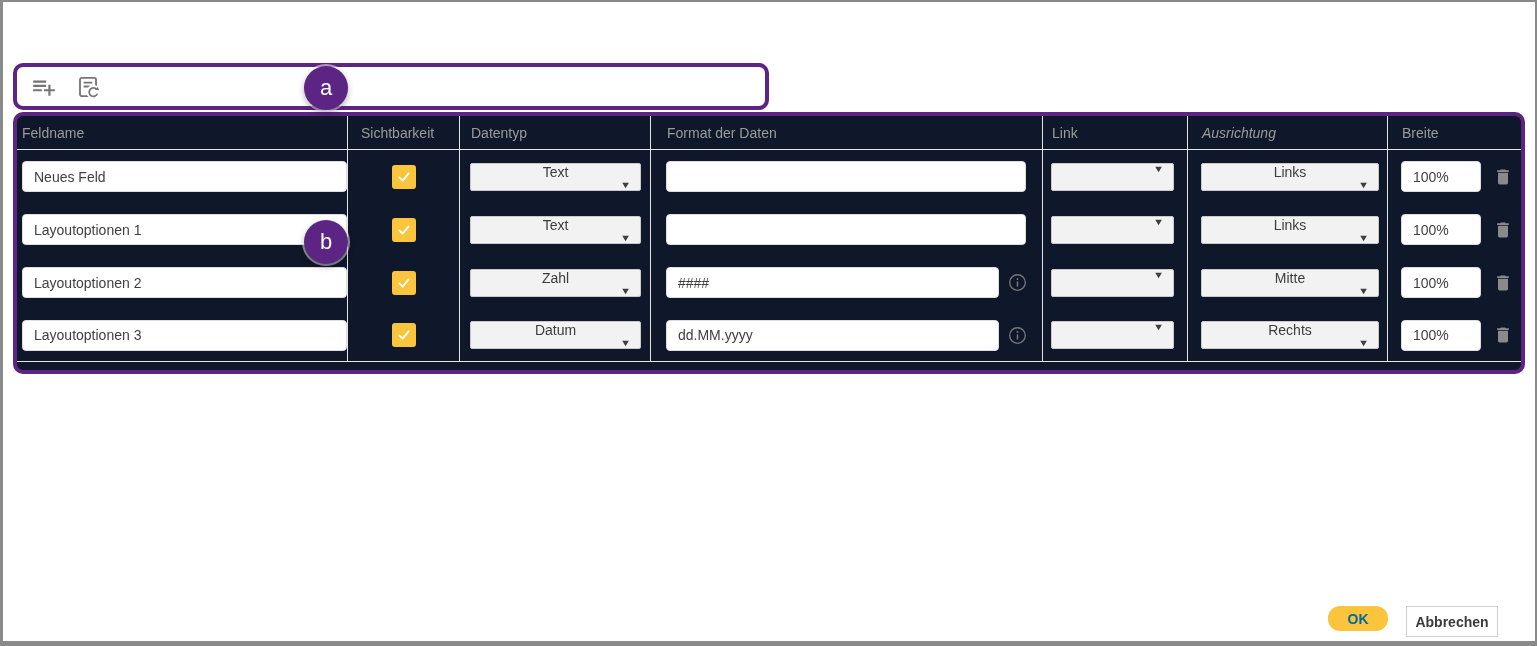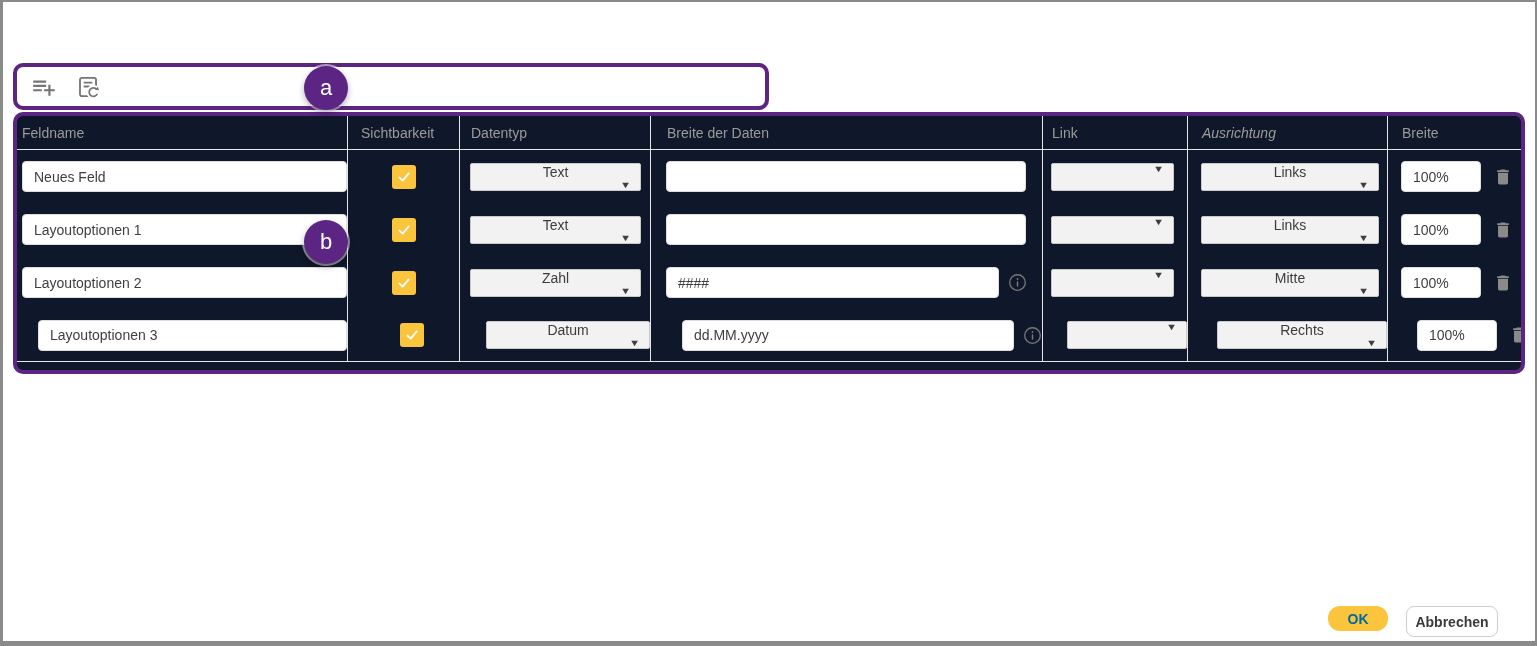--- a/index.html
+++ b/index.html
@@ -55,21 +55,21 @@
   .cell {
     border-right: 1px solid #e6e6e6;
     display: flex; align-items: center;
     overflow: hidden;
   }
   .cell.lastcol { border-right: none; }
   .hcell {
     border-bottom: 1px solid #e6e6e6;
     color: #9b9b9b; font-size: 14px;
   }
-  .r4 { border-bottom: 1px solid #e6e6e6; padding-left: 16px; }
+  .r4 { border-bottom: 1px solid #e6e6e6; }
   .ph-1 { padding-left: 5px; }
   .ph-2 { padding-left: 13px; }
   .ph-3 { padding-left: 11px; }
   .ph-4 { padding-left: 16px; }
   .ph-5 { padding-left: 9px; }
   .ph-6 { padding-left: 14px; font-style: italic; }
   .ph-7 { padding-left: 14px; }
   
   input.txt {
     height: 31px; border: 1px solid #dedede; border-radius: 4px;
@@ -115,21 +115,21 @@
   .btn-ok {
     position: absolute; left: 1325px; top: 604px; width: 60px; height: 25px;
     background: var(--amber, #FBC43D); color: #0369a1;
     border: none; border-radius: 12px;
     font-family: inherit; font-size: 14px; font-weight: 700;
     cursor: pointer;
   }
   .btn-cancel {
     position: absolute; left: 1403px; top: 604px; width: 92px; height: 31px;
     background: #fff; color: #3a3a3a;
-    border: 1px solid #cfcfcf; border-radius: 8px;
+    border: 1px solid #cfcfcf; border-radius: 0;
     font-family: inherit; font-size: 14px; font-weight: 700;
     cursor: pointer;
   }
 </style>
 </head>
 <body>
 
 <div class="window">
 
 
@@ -152,21 +152,21 @@
   <div class="ann-circle ann-a">
     <span>a</span>
   </div>
 
   <div class="table-box">
     <div class="lo-table">
 
       <div class="cell hcell ph-1">Feldname</div>
       <div class="cell hcell ph-2">Sichtbarkeit</div>
       <div class="cell hcell ph-3">Datentyp</div>
-      <div class="cell hcell ph-4">Breite der Daten</div>
+      <div class="cell hcell ph-4">Format der Daten</div>
       <div class="cell hcell ph-5">Link</div>
       <div class="cell hcell ph-6">Ausrichtung</div>
       <div class="cell hcell lastcol ph-7">Breite</div>
 
       <div class="cell">
         <input class="txt name-input" value="Neues Feld" style="">
       </div>
       <div class="cell">
         <span class="checkbox">
           <svg width="16" height="16" viewBox="0 0 24 24">

